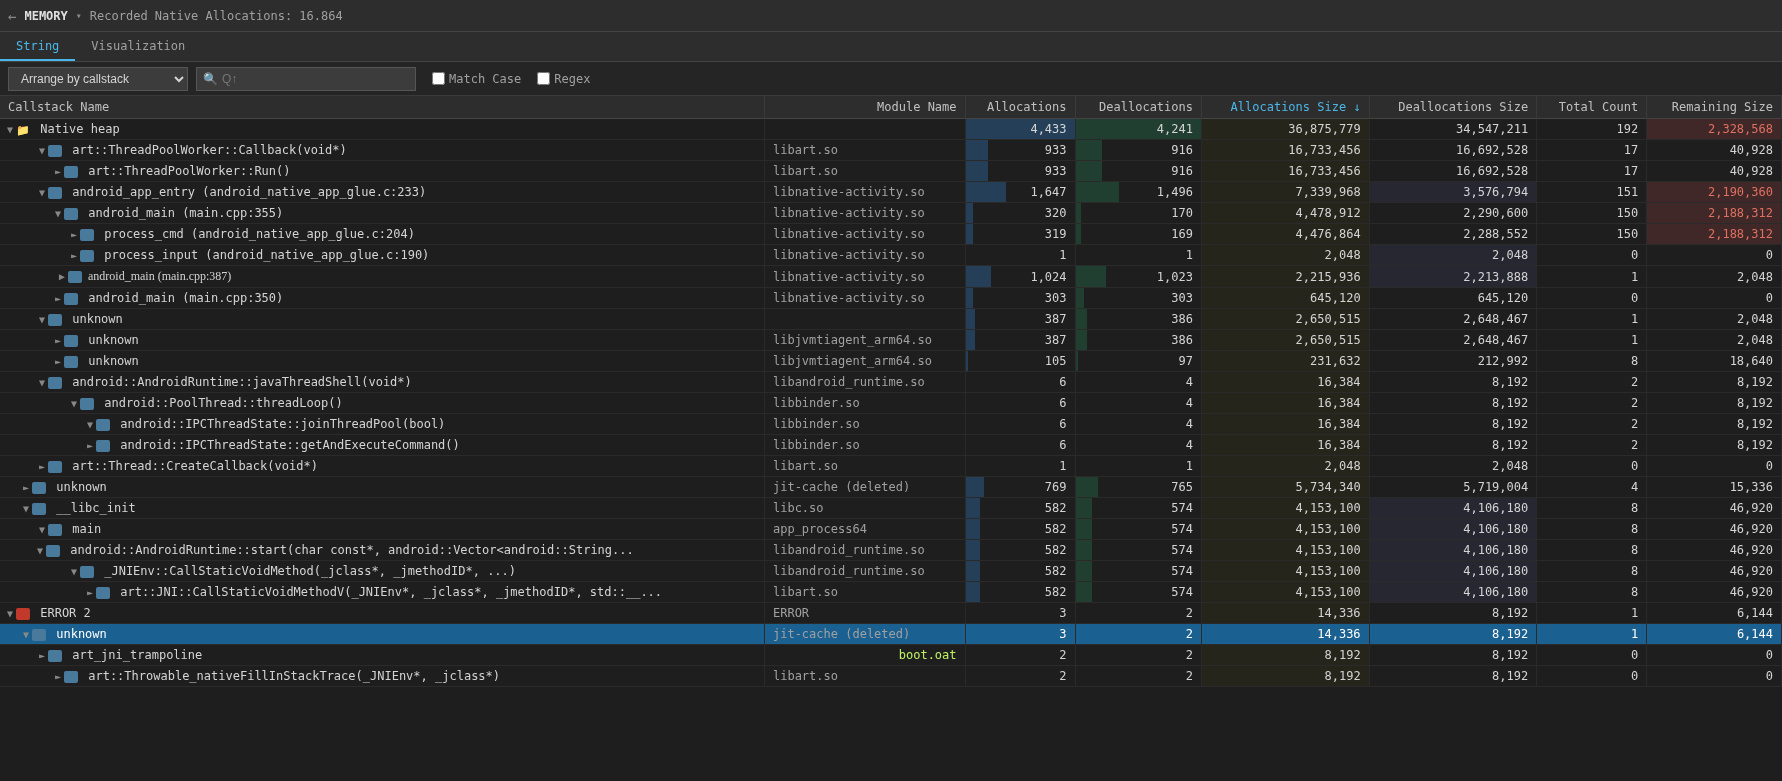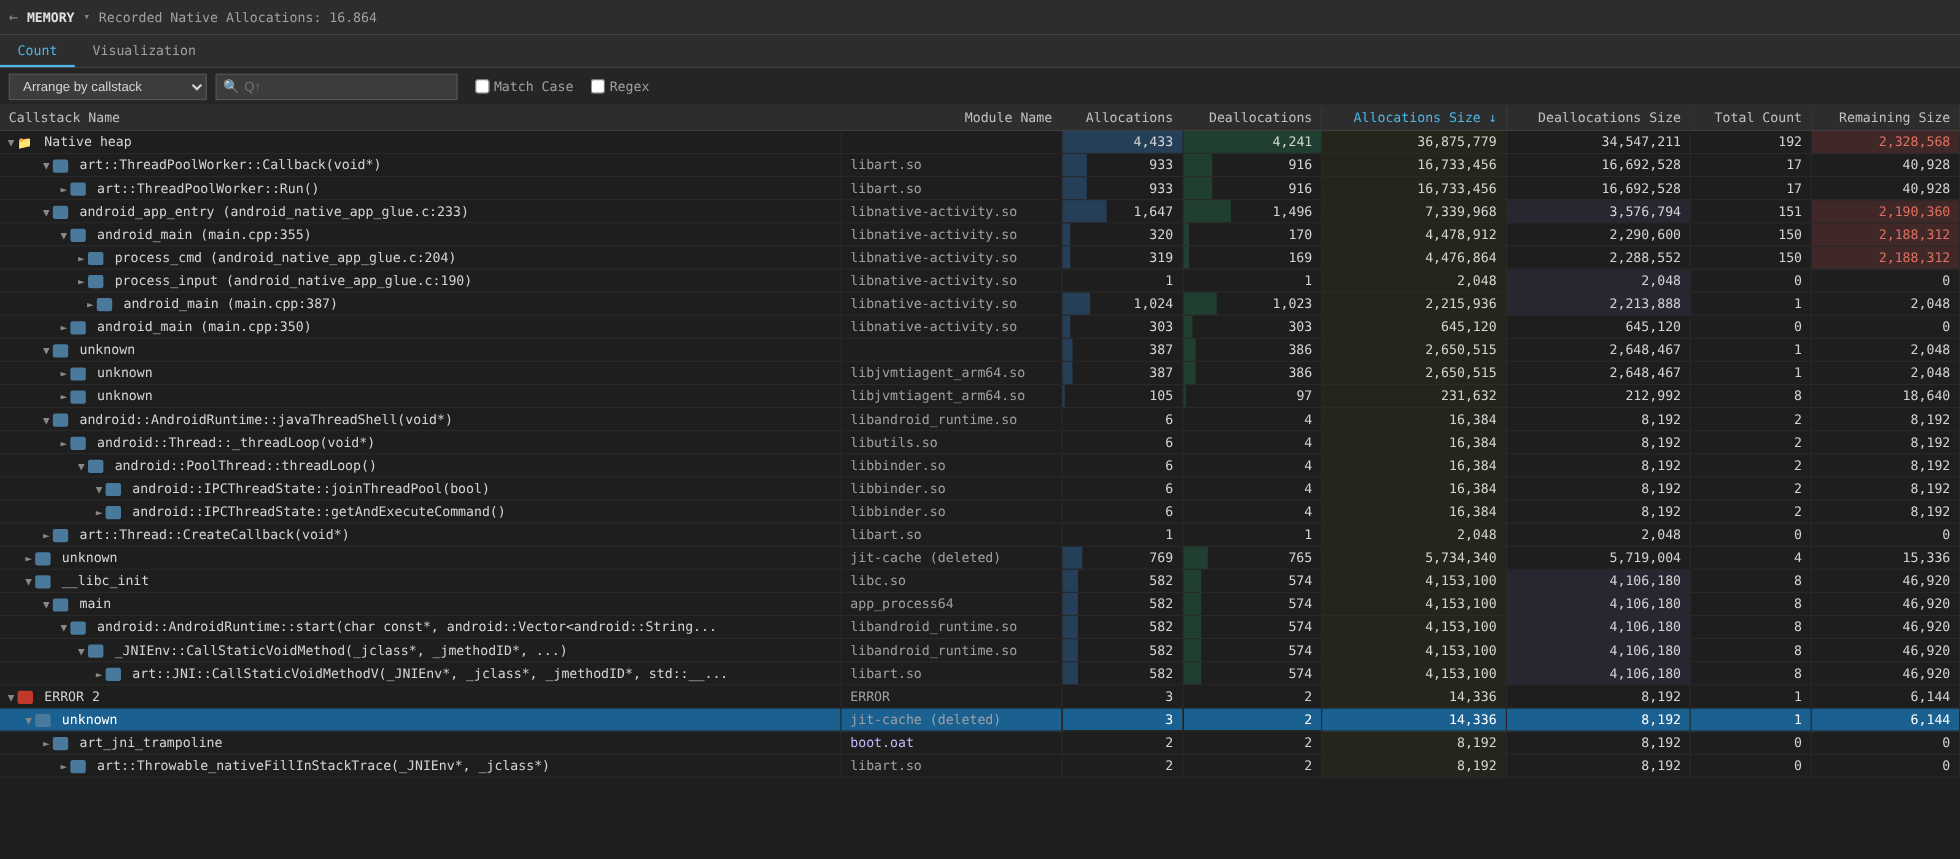--- a/index.html
+++ b/index.html
@@ -197,21 +197,21 @@
 <body>
 
 <div class="top-bar">
   <span class="back-arrow">←</span>
   <span class="memory-title">MEMORY</span>
   <span class="dropdown-arrow">▾</span>
   <span class="recorded-label">Recorded Native Allocations: 16.864</span>
 </div>
 
 <div class="tabs">
-  <div class="tab active">Count</div>
+  <div class="tab active">String</div>
   <div class="tab">Visualization</div>
 </div>
 
 <div class="toolbar">
   <select class="arrange-select">
     <option>Arrange by callstack</option>
     <option>Arrange by allocation size</option>
     <option>Arrange by module</option>
   </select>
   <div class="search-box">
@@ -349,21 +349,21 @@
           </td>
           <td style="position: relative; padding: 0px;">
             <span style="position: relative; z-index: 1; display: block; padding: 3px 8px; text-align: right;">1</span>
           </td>
           <td style="background: rgba(80, 80, 20, 0.15);">2,048</td>
           <td style="background: rgba(58, 58, 90, 0.35);">2,048</td>
           <td>0</td>
           <td>0</td>
         </tr>
         <tr>
-          <td class="indent-3" style="padding-left: 76px;"><span class="expand-icon">►</span><span style="display: inline-block; width: 14px; height: 12px; margin-right: 3px; vertical-align: middle; background: rgb(74, 122, 155); border-radius: 2px;"></span> android_main (main.cpp:387)</td>
+          <td class="indent-3" style="padding-left: 56px; font-family: Liberation Serif, serif;"><span class="expand-icon">►</span><span style="display: inline-block; width: 14px; height: 12px; margin-right: 3px; vertical-align: middle; background: rgb(74, 122, 155); border-radius: 2px;"></span> android_main (main.cpp:387)</td>
           <td style="text-align: left; color: rgb(160, 160, 160);">libnative-activity.so</td>
           <td style="position: relative; padding: 0px;">
             <div style="position: absolute; top: 0px; left: 0px; bottom: 0px; width: 23%; background: rgba(42, 96, 144, 0.5);"></div>
             <span style="position: relative; z-index: 1; display: block; padding: 3px 8px; text-align: right;">1,024</span>
           </td>
           <td style="position: relative; padding: 0px;">
             <div style="position: absolute; top: 0px; left: 0px; bottom: 0px; width: 24%; background: rgba(42, 144, 96, 0.3);"></div>
             <span style="position: relative; z-index: 1; display: block; padding: 3px 8px; text-align: right;">1,023</span>
           </td>
           <td style="background: rgba(80, 80, 20, 0.15);">2,215,936</td>
@@ -443,34 +443,20 @@
           </td>
           <td style="position: relative; padding: 0px;">
             <span style="position: relative; z-index: 1; display: block; padding: 3px 8px; text-align: right;">4</span>
           </td>
           <td style="background: rgba(80, 80, 20, 0.15);">16,384</td>
           <td>8,192</td>
           <td>2</td>
           <td>8,192</td>
         </tr>
         <tr>
-          <td class="indent-3" style="padding-left: 52px;"><span class="expand-icon">►</span><span style="display: inline-block; width: 14px; height: 12px; margin-right: 3px; vertical-align: middle; background: rgb(74, 122, 155); border-radius: 2px;"></span> android::Thread::_threadLoop(void*)</td>
-          <td style="text-align: left; color: rgb(160, 160, 160);">libutils.so</td>
-          <td style="position: relative; padding: 0px;">
-            <span style="position: relative; z-index: 1; display: block; padding: 3px 8px; text-align: right;">6</span>
-          </td>
-          <td style="position: relative; padding: 0px;">
-            <span style="position: relative; z-index: 1; display: block; padding: 3px 8px; text-align: right;">4</span>
-          </td>
-          <td style="background: rgba(80, 80, 20, 0.15);">16,384</td>
-          <td>8,192</td>
-          <td>2</td>
-          <td>8,192</td>
-        </tr>
-        <tr>
           <td class="indent-4" style="padding-left: 68px;"><span class="expand-icon">▼</span><span style="display: inline-block; width: 14px; height: 12px; margin-right: 3px; vertical-align: middle; background: rgb(74, 122, 155); border-radius: 2px;"></span> android::PoolThread::threadLoop()</td>
           <td style="text-align: left; color: rgb(160, 160, 160);">libbinder.so</td>
           <td style="position: relative; padding: 0px;">
             <span style="position: relative; z-index: 1; display: block; padding: 3px 8px; text-align: right;">6</span>
           </td>
           <td style="position: relative; padding: 0px;">
             <span style="position: relative; z-index: 1; display: block; padding: 3px 8px; text-align: right;">4</span>
           </td>
           <td style="background: rgba(80, 80, 20, 0.15);">16,384</td>
           <td>8,192</td>
@@ -561,21 +547,21 @@
           <td style="position: relative; padding: 0px;">
             <div style="position: absolute; top: 0px; left: 0px; bottom: 0px; width: 13%; background: rgba(42, 144, 96, 0.3);"></div>
             <span style="position: relative; z-index: 1; display: block; padding: 3px 8px; text-align: right;">574</span>
           </td>
           <td style="background: rgba(80, 80, 20, 0.15);">4,153,100</td>
           <td style="background: rgba(58, 58, 90, 0.35);">4,106,180</td>
           <td>8</td>
           <td>46,920</td>
         </tr>
         <tr>
-          <td class="indent-3" style="padding-left: 52px;"><span class="expand-icon">▼</span><span style="display: inline-block; width: 14px; height: 12px; margin-right: 3px; vertical-align: middle; background: rgb(74, 122, 155); border-radius: 2px;"></span> android::AndroidRuntime::start(char const*, android::Vector&lt;android::String...</td>
+          <td class="indent-3" style="padding-left: 34px;"><span class="expand-icon">▼</span><span style="display: inline-block; width: 14px; height: 12px; margin-right: 3px; vertical-align: middle; background: rgb(74, 122, 155); border-radius: 2px;"></span> android::AndroidRuntime::start(char const*, android::Vector&lt;android::String...</td>
           <td style="text-align: left; color: rgb(160, 160, 160);">libandroid_runtime.so</td>
           <td style="position: relative; padding: 0px;">
             <div style="position: absolute; top: 0px; left: 0px; bottom: 0px; width: 13%; background: rgba(42, 96, 144, 0.5);"></div>
             <span style="position: relative; z-index: 1; display: block; padding: 3px 8px; text-align: right;">582</span>
           </td>
           <td style="position: relative; padding: 0px;">
             <div style="position: absolute; top: 0px; left: 0px; bottom: 0px; width: 13%; background: rgba(42, 144, 96, 0.3);"></div>
             <span style="position: relative; z-index: 1; display: block; padding: 3px 8px; text-align: right;">574</span>
           </td>
           <td style="background: rgba(80, 80, 20, 0.15);">4,153,100</td>
@@ -638,21 +624,21 @@
           <td style="position: relative; padding: 0px;">
             <span style="position: relative; z-index: 1; display: block; padding: 3px 8px; text-align: right;">2</span>
           </td>
           <td>14,336</td>
           <td>8,192</td>
           <td>1</td>
           <td>6,144</td>
         </tr>
         <tr>
           <td class="indent-2" style="padding-left: 36px;"><span class="expand-icon">►</span><span style="display: inline-block; width: 14px; height: 12px; margin-right: 3px; vertical-align: middle; background: rgb(74, 122, 155); border-radius: 2px;"></span> art_jni_trampoline</td>
-          <td style="text-align: left; color: #c4b5fd;">boot.oat</td>
+          <td style="text-align: right; color: #bef264;">boot.oat</td>
           <td style="position: relative; padding: 0px;">
             <span style="position: relative; z-index: 1; display: block; padding: 3px 8px; text-align: right;">2</span>
           </td>
           <td style="position: relative; padding: 0px;">
             <span style="position: relative; z-index: 1; display: block; padding: 3px 8px; text-align: right;">2</span>
           </td>
           <td style="background: rgba(80, 80, 20, 0.15);">8,192</td>
           <td>8,192</td>
           <td>0</td>
           <td>0</td>

